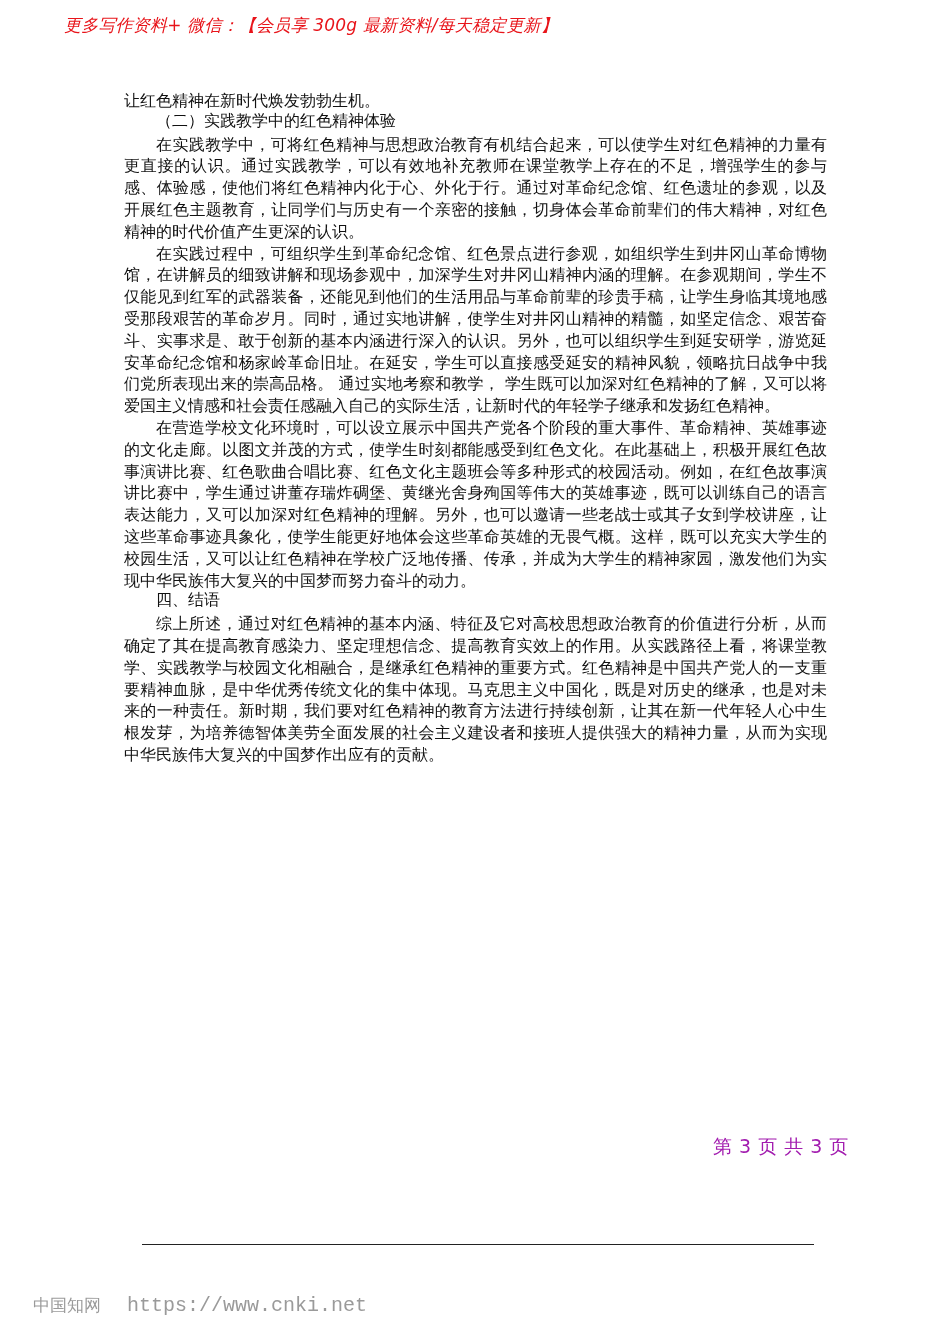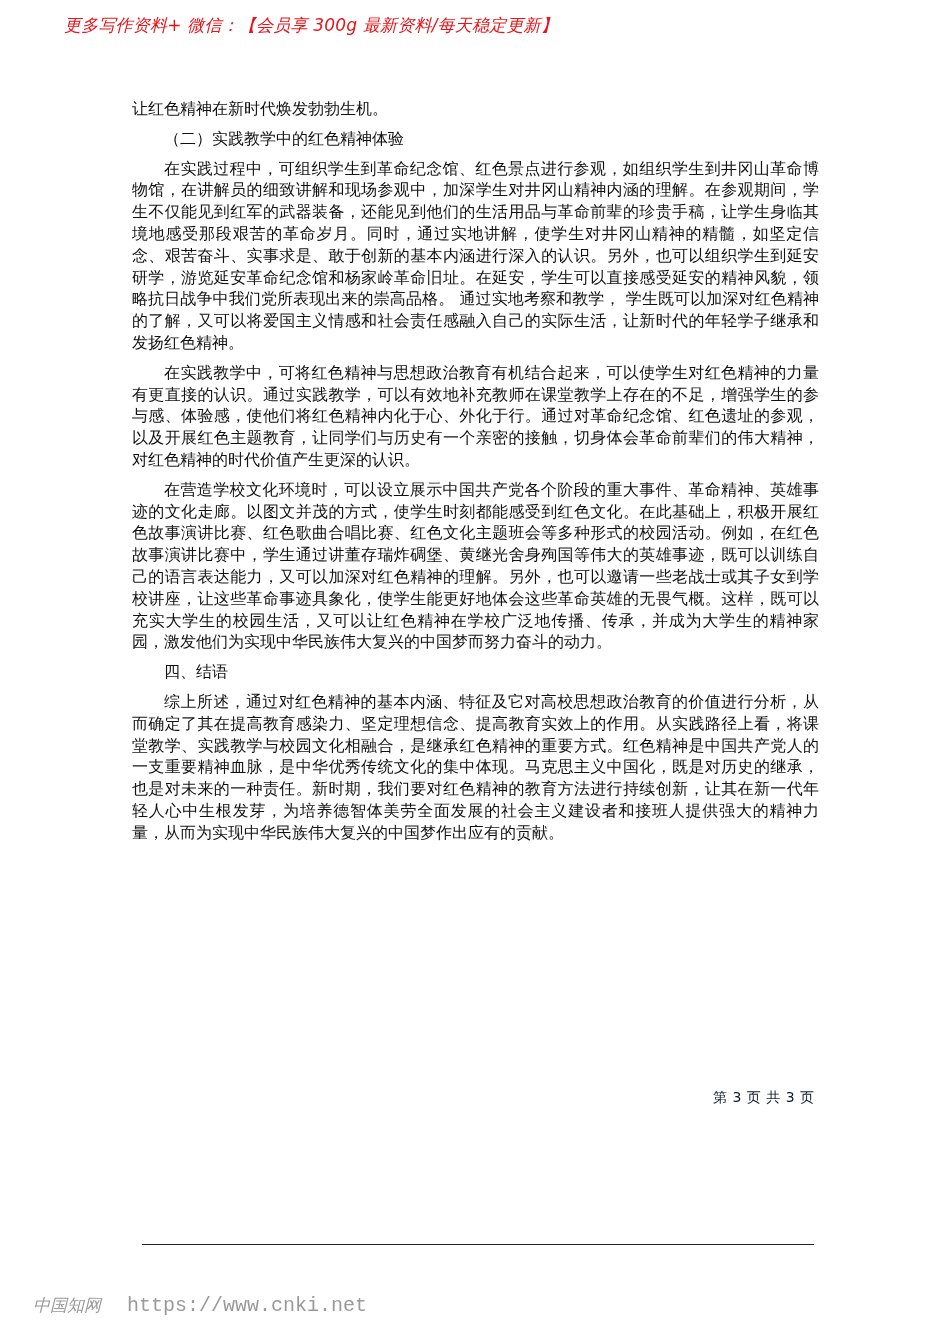--- a/index.html
+++ b/index.html
@@ -2,42 +2,42 @@
 <html><head>
 <meta charset="utf-8">
 <style>
   html, body { margin: 0; padding: 0; background: #ffffff; }
   body { width: 950px; height: 1344px; position: relative; overflow: hidden;
          font-family: "DejaVu Sans", "Liberation Sans", sans-serif; }
   .promo { position: absolute; left: 64px; top: 14px; font-size: 17px; color: #e8141a;
            white-space: nowrap; letter-spacing: 0.2px; font-style: italic; }
   .body-text { position: absolute; left: 124px; top: 90px; width: 703px;
                font-size: 16px; line-height: 21.8px; color: #111; }
-  .body-text p { margin: 8px; text-align: justify; text-align-last: left; }
+  .body-text p { margin: 0; text-align: justify; text-align-last: left; }
   .body-text p.indent { text-indent: 2em; }
-  .body-text p.heading { text-indent: 2em; }
-  .page-num { position: absolute; left: 713px; top: 1089px; font-size: 14px; color: #0f172a;
+  .body-text p.heading { text-indent: 2em; font-family: Liberation Mono, monospace; }
+  .page-num { position: absolute; left: 713px; top: 1134px; font-size: 19px; color: #a21caf;
               white-space: nowrap; letter-spacing: 0.5px; }
   .rule { position: absolute; left: 142px; top: 1244px; width: 672px; height: 0;
           border-top: 1.5px solid #222; }
   .source { position: absolute; left: 33px; top: 1294px; font-size: 17px; color: #9a9a9a;
             white-space: nowrap; }
-  .source .site { font-family: "DejaVu Serif", "Liberation Serif", serif; font-style: italic; }
+  .source .site { font-family: "DejaVu Serif", "Liberation Serif", serif; }
   .source .url { margin-left: 26px; font-family: "Liberation Mono", "DejaVu Sans Mono", monospace; font-size: 20px; }
 </style>
 </head>
 <body>
 
 <div class="promo">更多写作资料+ 微信：【会员享 300g 最新资料/每天稳定更新】</div>
 
 <div class="body-text">
   <p>让红色精神在新时代焕发勃勃生机。</p>
   <p class="heading">（二）实践教学中的红色精神体验</p>
+  <p class="indent">在实践教学中，可将红色精神与思想政治教育有机结合起来，可以使学生对红色精神的力量有更直接的认识。通过实践教学，可以有效地补充教师在课堂教学上存在的不足，增强学生的参与感、体验感，使他们将红色精神内化于心、外化于行。通过对革命纪念馆、红色遗址的参观，以及开展红色主题教育，让同学们与历史有一个亲密的接触，切身体会革命前辈们的伟大精神，对红色精神的时代价值产生更深的认识。</p>
   <p class="indent">在实践过程中，可组织学生到革命纪念馆、红色景点进行参观，如组织学生到井冈山革命博物馆，在讲解员的细致讲解和现场参观中，加深学生对井冈山精神内涵的理解。在参观期间，学生不仅能见到红军的武器装备，还能见到他们的生活用品与革命前辈的珍贵手稿，让学生身临其境地感受那段艰苦的革命岁月。同时，通过实地讲解，使学生对井冈山精神的精髓，如坚定信念、艰苦奋斗、实事求是、敢于创新的基本内涵进行深入的认识。另外，也可以组织学生到延安研学，游览延安革命纪念馆和杨家岭革命旧址。在延安，学生可以直接感受延安的精神风貌，领略抗日战争中我们党所表现出来的崇高品格。 通过实地考察和教学， 学生既可以加深对红色精神的了解，又可以将爱国主义情感和社会责任感融入自己的实际生活，让新时代的年轻学子继承和发扬红色精神。</p>
-  <p class="indent">在实践教学中，可将红色精神与思想政治教育有机结合起来，可以使学生对红色精神的力量有更直接的认识。通过实践教学，可以有效地补充教师在课堂教学上存在的不足，增强学生的参与感、体验感，使他们将红色精神内化于心、外化于行。通过对革命纪念馆、红色遗址的参观，以及开展红色主题教育，让同学们与历史有一个亲密的接触，切身体会革命前辈们的伟大精神，对红色精神的时代价值产生更深的认识。</p>
   <p class="indent">在营造学校文化环境时，可以设立展示中国共产党各个阶段的重大事件、革命精神、英雄事迹的文化走廊。以图文并茂的方式，使学生时刻都能感受到红色文化。在此基础上，积极开展红色故事演讲比赛、红色歌曲合唱比赛、红色文化主题班会等多种形式的校园活动。例如，在红色故事演讲比赛中，学生通过讲董存瑞炸碉堡、黄继光舍身殉国等伟大的英雄事迹，既可以训练自己的语言表达能力，又可以加深对红色精神的理解。另外，也可以邀请一些老战士或其子女到学校讲座，让这些革命事迹具象化，使学生能更好地体会这些革命英雄的无畏气概。这样，既可以充实大学生的校园生活，又可以让红色精神在学校广泛地传播、传承，并成为大学生的精神家园，激发他们为实现中华民族伟大复兴的中国梦而努力奋斗的动力。</p>
   <p class="heading">四、结语</p>
   <p class="indent">综上所述，通过对红色精神的基本内涵、特征及它对高校思想政治教育的价值进行分析，从而确定了其在提高教育感染力、坚定理想信念、提高教育实效上的作用。从实践路径上看，将课堂教学、实践教学与校园文化相融合，是继承红色精神的重要方式。红色精神是中国共产党人的一支重要精神血脉，是中华优秀传统文化的集中体现。马克思主义中国化，既是对历史的继承，也是对未来的一种责任。新时期，我们要对红色精神的教育方法进行持续创新，让其在新一代年轻人心中生根发芽，为培养德智体美劳全面发展的社会主义建设者和接班人提供强大的精神力量，从而为实现中华民族伟大复兴的中国梦作出应有的贡献。</p>
 </div>
 
 <div class="page-num">第 3 页 共 3 页</div>
 
 <div class="rule"></div>
 
 <div class="source">

